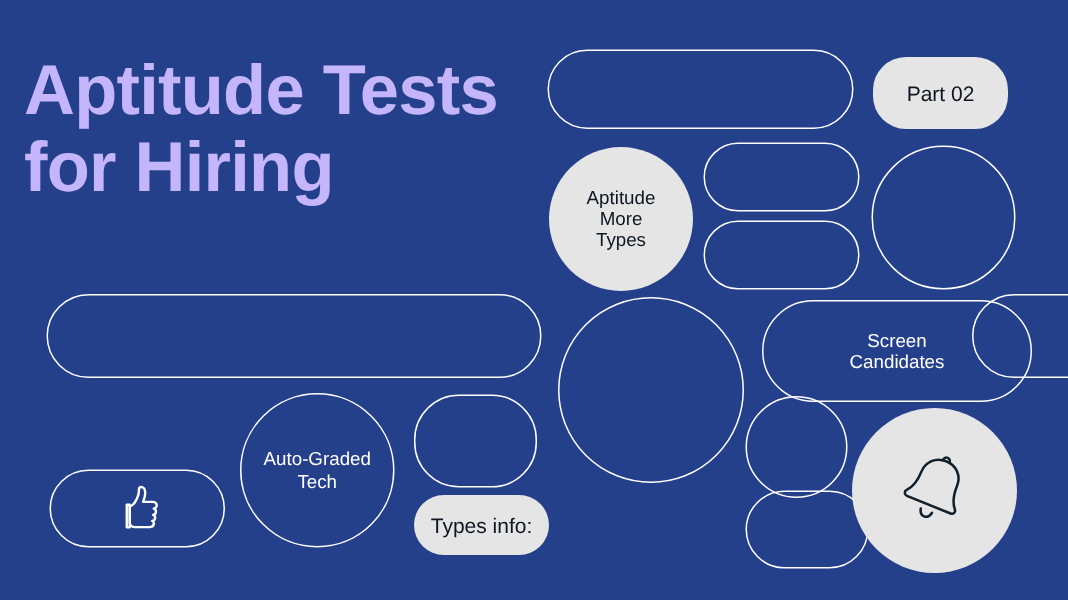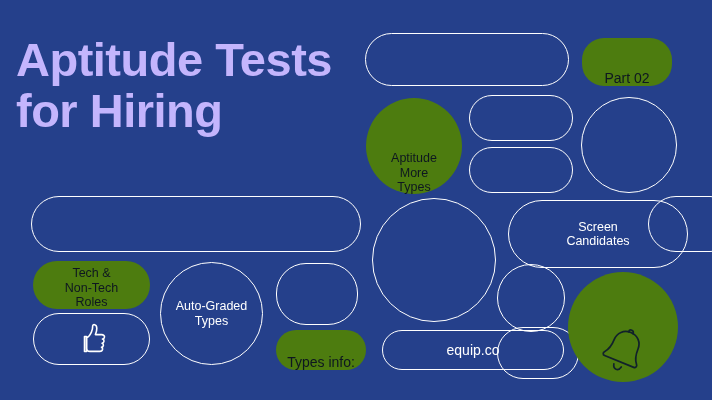--- a/index.html
+++ b/index.html
@@ -23,23 +23,22 @@
     display: flex;
     align-items: center;
     justify-content: center;
     text-align: center;
   }
   .outline {
     border: 1.6px solid #ffffff;
     background: transparent;
   }
   .filled {
-    background: #4d7c0f;
+    background: #e5e5e5;
     border: none;
-    align-items: flex-end;
   }
   .pill   { border-radius: 999px; }
   .circle { border-radius: 50%; }
   .rrect  { border-radius: 26px; }
 
   
   .title {
     position: absolute;
     left: 16px;
     top: 35px;
@@ -105,42 +104,37 @@
 
   <div class="shape outline circle" style="left:581px; top:97px; width:96px; height:96px;"></div>
 
   <div class="shape outline pill" style="left:31px; top:196px; width:330px; height:56px;"></div>
 
   <div class="shape outline pill" style="left:508px; top:200px; width:180px; height:68px;">
     <span class="lbl-light">Screen
 Candidates</span>
   </div>
 
-  <div class="shape filled rrect" style="left:33px; top:261px; width:117px; height:48px; border-radius:24px;">
-    <span class="lbl-dark">Tech &amp;
-Non-Tech
-Roles</span>
-  </div>
 
   <div class="shape outline pill" style="left:33px; top:313px; width:117px; height:52px;">
     <svg class="icon-svg" width="36" height="34" viewBox="0 0 36 34">
       <path d="M12.5 14.5 L12.5 29.5 L10.5 29.5 L10.5 14.5 Z" fill="none" stroke="#ffffff" stroke-width="1.6" stroke-linejoin="round"></path>
       <path d="M12.5 15.5 C14.2 15.5 16 13.2 17.4 10.2 C18.4 8.0 18.7 6.2 18.6 4.8
                C18.5 3.3 19.3 2.4 20.6 2.7 C21.9 3.0 22.7 4.3 22.8 6.2
                C22.9 8.2 22.2 10.6 21.4 12.6 L27.7 12.6 C29.4 12.6 30.6 13.6 30.5 15.0
                C30.4 16.1 29.6 16.9 28.5 17.1 C29.5 17.4 30.1 18.2 30.0 19.3
                C29.9 20.3 29.1 21.1 28.1 21.3 C29.0 21.6 29.5 22.4 29.4 23.4
                C29.3 24.4 28.5 25.1 27.5 25.3 C28.3 25.6 28.7 26.3 28.6 27.2
                C28.4 28.5 27.3 29.4 25.7 29.4 L16.0 29.4 C14.1 29.4 12.5 28.1 12.5 26.3 Z" fill="none" stroke="#ffffff" stroke-width="1.6" stroke-linejoin="round" stroke-linecap="round"></path>
     </svg>
   </div>
 
   <div class="shape outline circle" style="left:160px; top:262px; width:103px; height:103px;">
     <span class="lbl-light">Auto-Graded
-Types</span>
+Tech</span>
   </div>
 
   <div class="shape outline pill" style="left:276px; top:263px; width:82px; height:62px; border-radius:30px;"></div>
 
   <div class="shape outline circle" style="left:372px; top:198px; width:124px; height:124px;"></div>
 
   <div class="shape outline circle" style="left:497px; top:264px; width:68px; height:68px;"></div>
 
   <div class="shape outline pill" style="left:497px; top:327px; width:82px; height:52px; border-radius:30px;"></div>
 
@@ -155,20 +149,17 @@
         <path d="M26.0 44.5 C26.6 47.2 28.1 48.6 30 48.6 C31.9 48.6 33.4 47.2 34.0 44.5" fill="none" stroke="#11212b" stroke-width="1.7" stroke-linecap="round"></path>
         <path d="M27.6 9.2 C27.6 7.6 28.7 6.5 30 6.5 C31.3 6.5 32.4 7.6 32.4 9.2" fill="none" stroke="#11212b" stroke-width="1.7" stroke-linecap="round"></path>
       </g>
     </svg>
   </div>
 
   <div class="shape filled pill" style="left:276px; top:330px; width:90px; height:40px;">
     <span class="lbl-more">Types info:</span>
   </div>
 
-  <div class="shape outline pill" style="left:382px; top:330px; width:182px; height:40px;">
-    <span class="lbl-url">equip.co</span>
-  </div>
 
   <div class="title">Aptitude Tests
 for Hiring</div>
 
 </div>
 
 </body></html>

